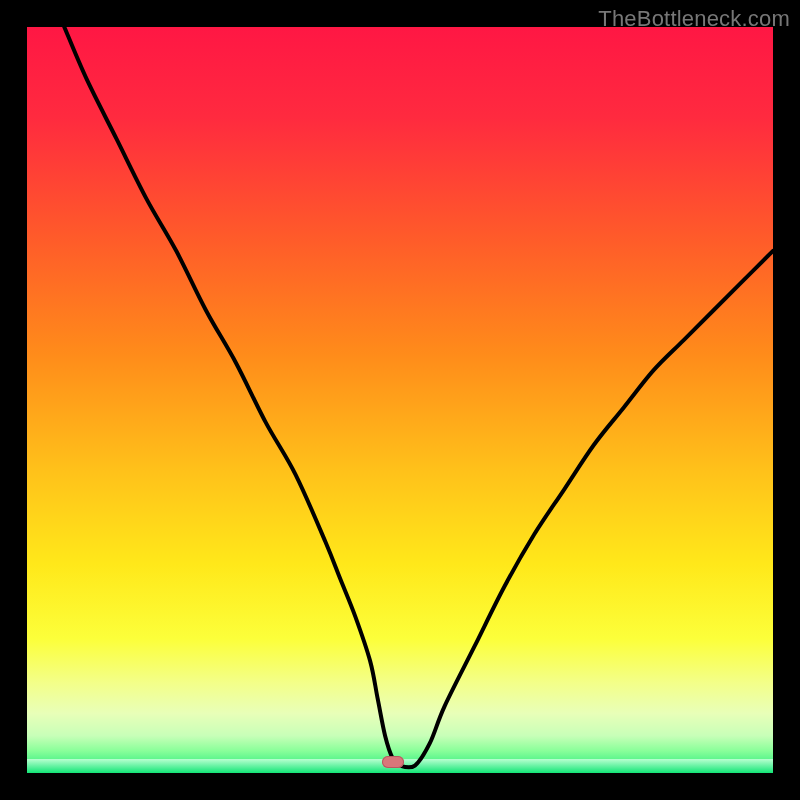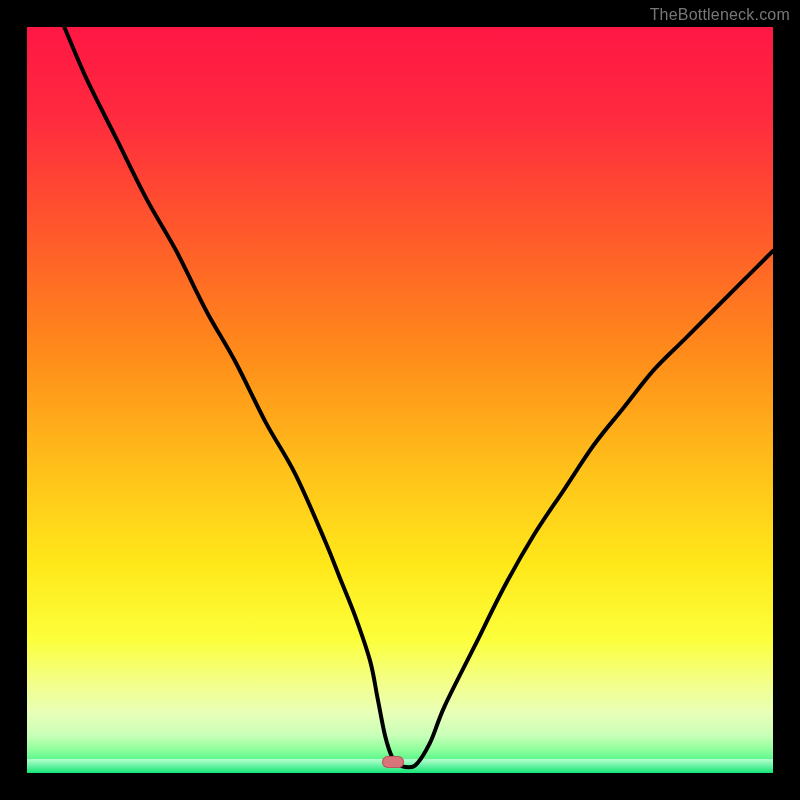--- a/index.html
+++ b/index.html
@@ -15,21 +15,21 @@
     position: relative;
     width: 800px;
     height: 800px;
     background: #000;
   }
   .watermark {
     position: absolute;
     top: 6px;
     right: 10px;
     color: #777;
-    font-size: 16px;
+    font-size: 22px;
     letter-spacing: 0.2px;
     z-index: 5;
     user-select: none;
   }
   .plot-area {
     position: absolute;
     left: 27px;
     top: 27px;
     width: 746px;
     height: 746px;

